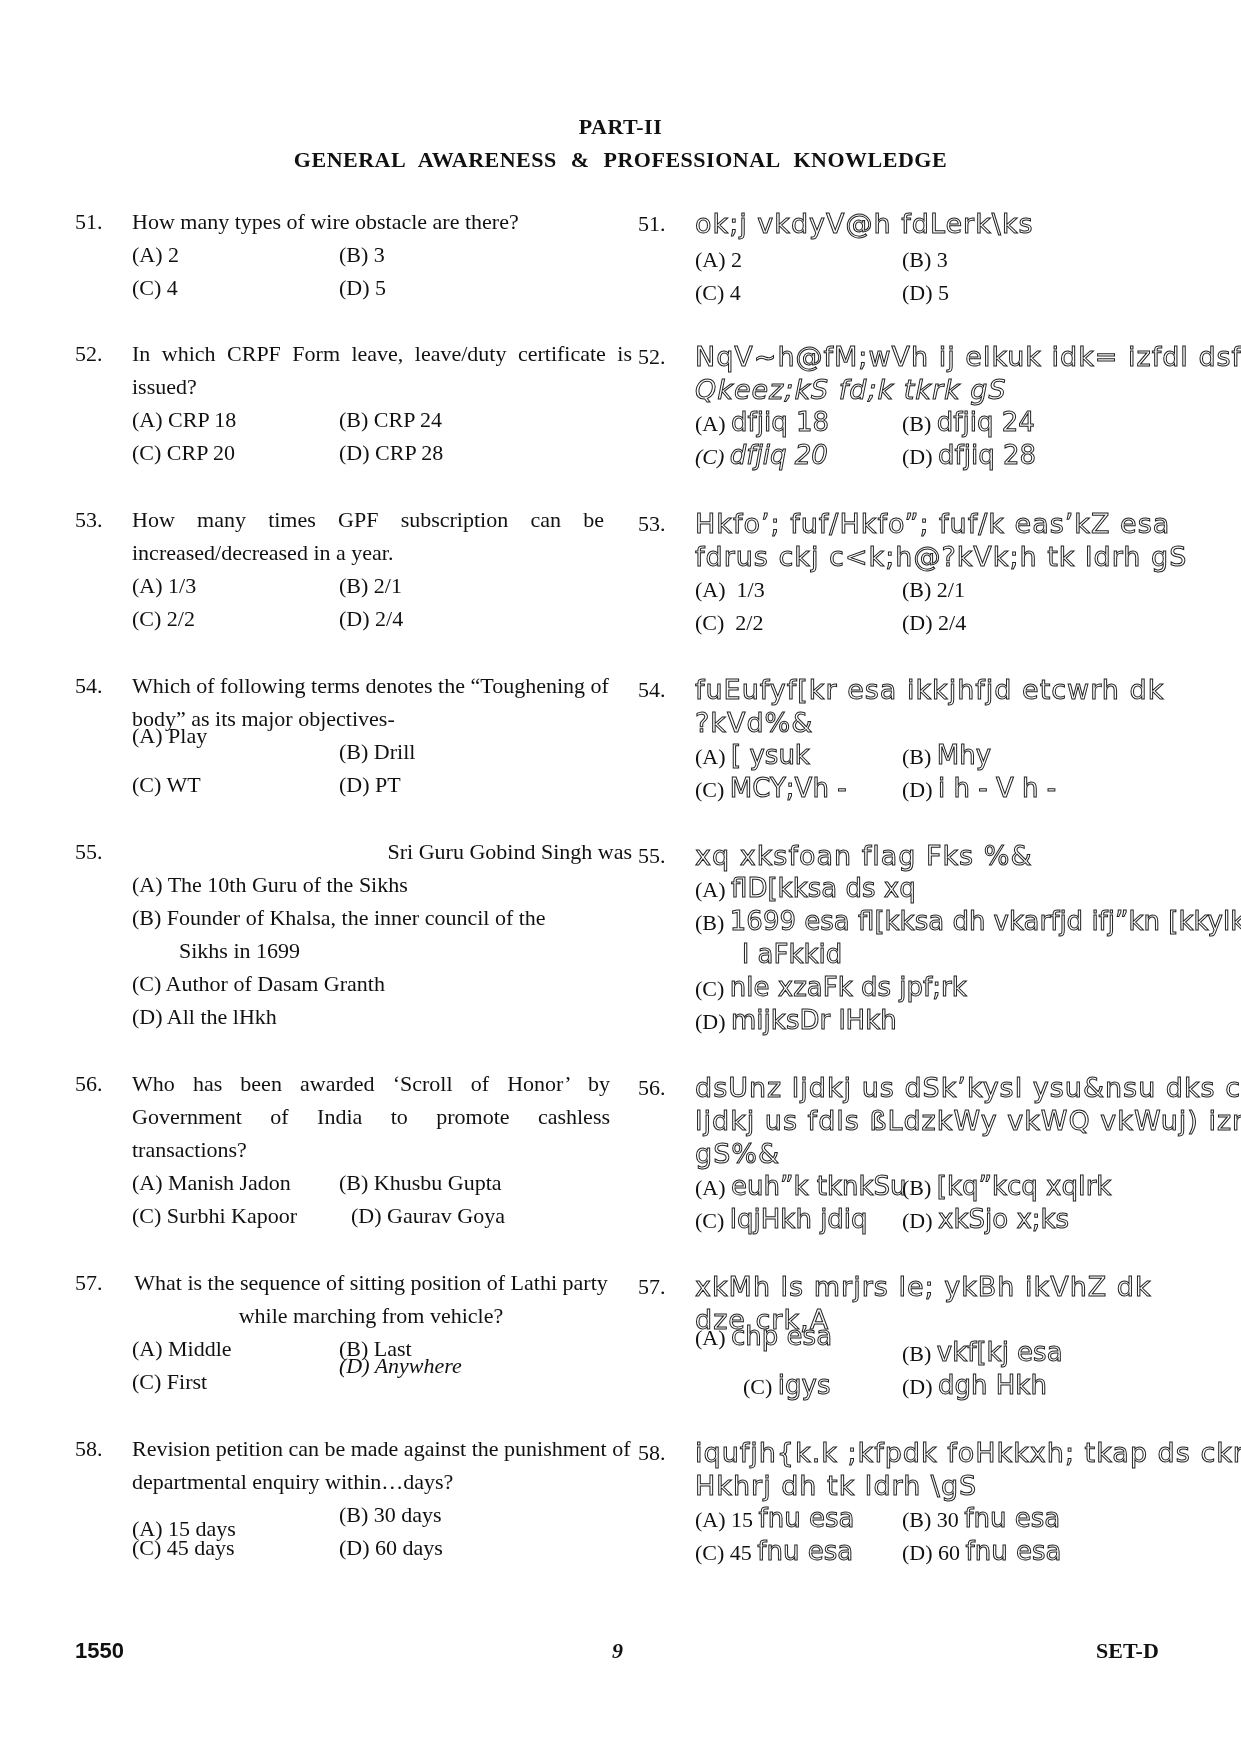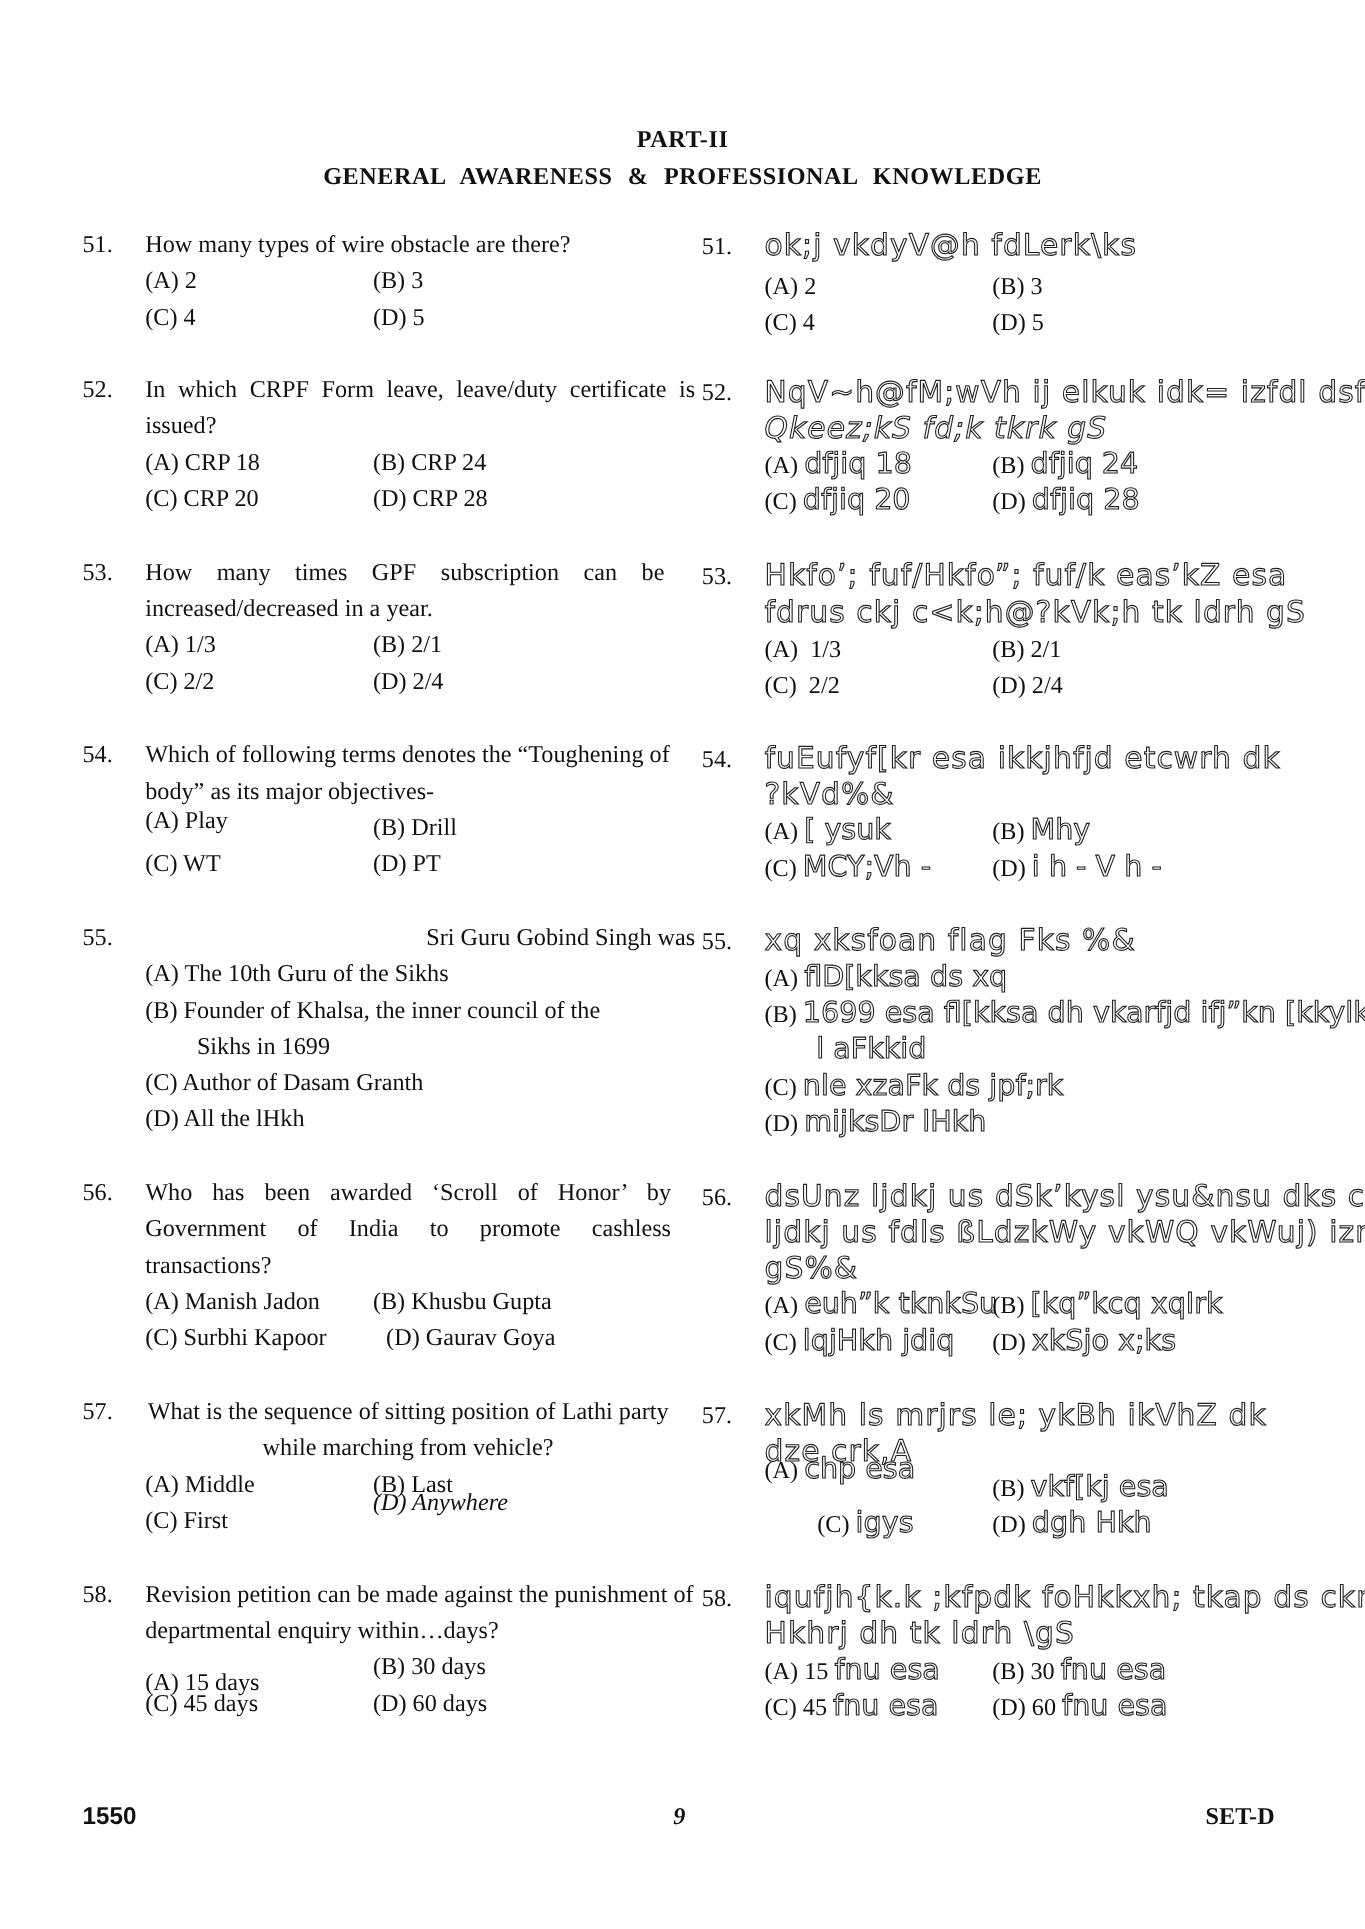--- a/index.html
+++ b/index.html
@@ -48,21 +48,21 @@
     <span class="qtext" style="width:472px;">How many times GPF subscription can be increased/decreased in a year.</span>
     <span class="opt" style="left:57px; top:66px;">(A)  1/3</span>
     <span class="opt" style="left:264px; top:66px;">(B)  2/1</span>
     <span class="opt" style="left:57px; top:99px;">(C)  2/2</span>
     <span class="opt" style="left:264px; top:99px;">(D) 2/4</span>
   </div>
 
   <div class="q" style="left:75px; top:669px; width:560px;">
     <span class="qnum">54.</span>
     <span class="qtext" style="width:515px; text-align:left;">Which of following terms denotes the  “Toughening of  body”  as its major objectives-</span>
-    <span class="opt" style="left:57px; top:60px;">(A)  Play</span>
+    <span class="opt" style="left:57px; top:50px;">(A)  Play</span>
     <span class="opt" style="left:264px; top:66px;">(B)  Drill</span>
     <span class="opt" style="left:57px; top:99px;">(C)  WT</span>
     <span class="opt" style="left:264px; top:99px;">(D) PT</span>
   </div>
 
   <div class="q" style="left:75px; top:835px; width:560px;">
     <span class="qnum">55.</span>
     <span class="qtext" style="width:500px; text-align:right;">Sri Guru Gobind Singh was</span>
     <span class="opt" style="left:57px; top:33px;">(A)  The 10th Guru of the Sikhs</span>
     <span class="opt" style="left:57px; top:66px;">(B)  Founder of Khalsa, the inner council of the</span>
@@ -109,21 +109,21 @@
     <span class="opt" style="left:57px; top:69px;"><span>(C)</span> <span>4</span></span>
     <span class="opt" style="left:264px; top:69px;"><span>(D)</span> <span>5</span></span>
   </div>
 
   <div class="q" style="left:638px; top:340px; width:603px;">
     <span class="qnum">52.</span>
     <div class="qtext hi hi-wrap" style="left:57px; width:546px;">NqV~h@fM;wVh  ij  elkuk  idk=  izfdl  dsf</div>
     <div class="qtext hi hi-wrap" style="left:57px; top:33px; width:546px;font-style:italic;">Qkeez;kS  fd;k  tkrk  gS</div>
     <span class="opt" style="left:57px; top:66px;"><span>(A)</span> <span class="hi-opt">dfjiq 18</span></span>
     <span class="opt" style="left:264px; top:66px;"><span>(B)</span> <span class="hi-opt">dfjiq 24</span></span>
-    <span class="opt" style="left:57px; top:99px;"><span>(C)</span> <span class="hi-opt">dfjiq 20</span></span>
+    <span class="opt" style="left:57px; top:99px;font-style:italic;"><span>(C)</span> <span class="hi-opt">dfjiq 20</span></span>
     <span class="opt" style="left:264px; top:99px;"><span>(D)</span> <span class="hi-opt">dfjiq 28</span></span>
   </div>
 
   <div class="q" style="left:638px; top:507px; width:603px;">
     <span class="qnum">53.</span>
     <div class="qtext hi hi-wrap" style="left:57px; width:546px;">Hkfo’;  fuf/Hkfo”;  fuf/k  eas’kZ  esa</div>
     <div class="qtext hi hi-wrap" style="left:57px; top:33px; width:546px;">fdrus ckj  c&lt;k;h@?kVk;h  tk  ldrh  gS</div>
     <span class="opt" style="left:57px; top:66px;"><span>(A)</span>&nbsp; <span>1/3</span></span>
     <span class="opt" style="left:264px; top:66px;"><span>(B)</span> <span>2/1</span></span>
     <span class="opt" style="left:57px; top:99px;"><span>(C)</span>&nbsp; <span>2/2</span></span>

